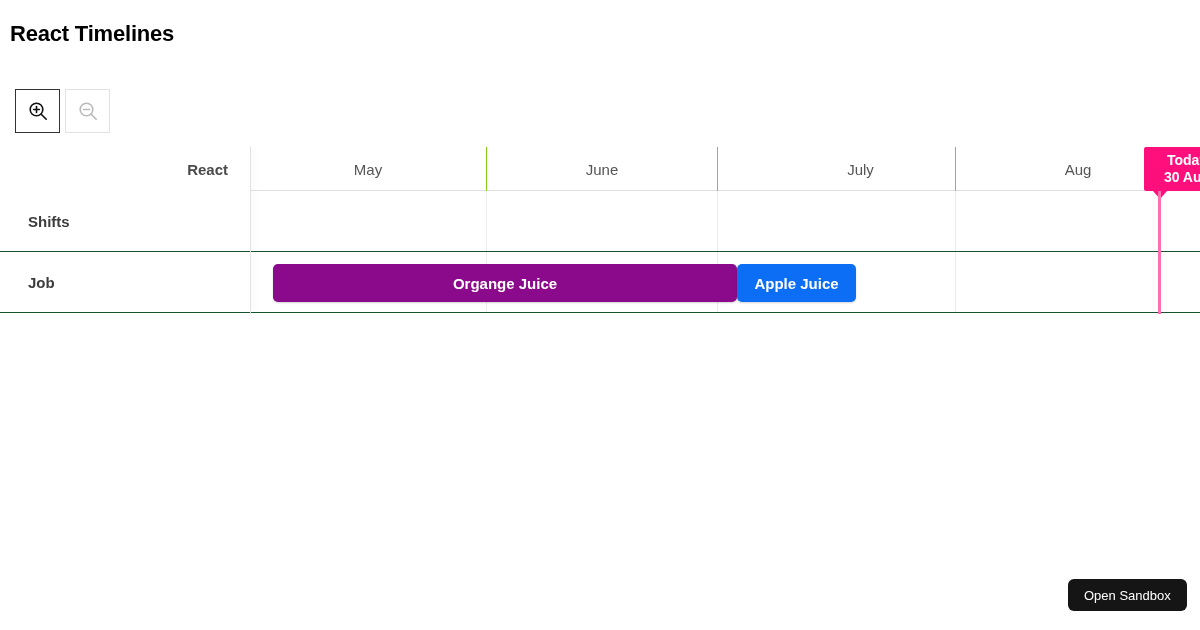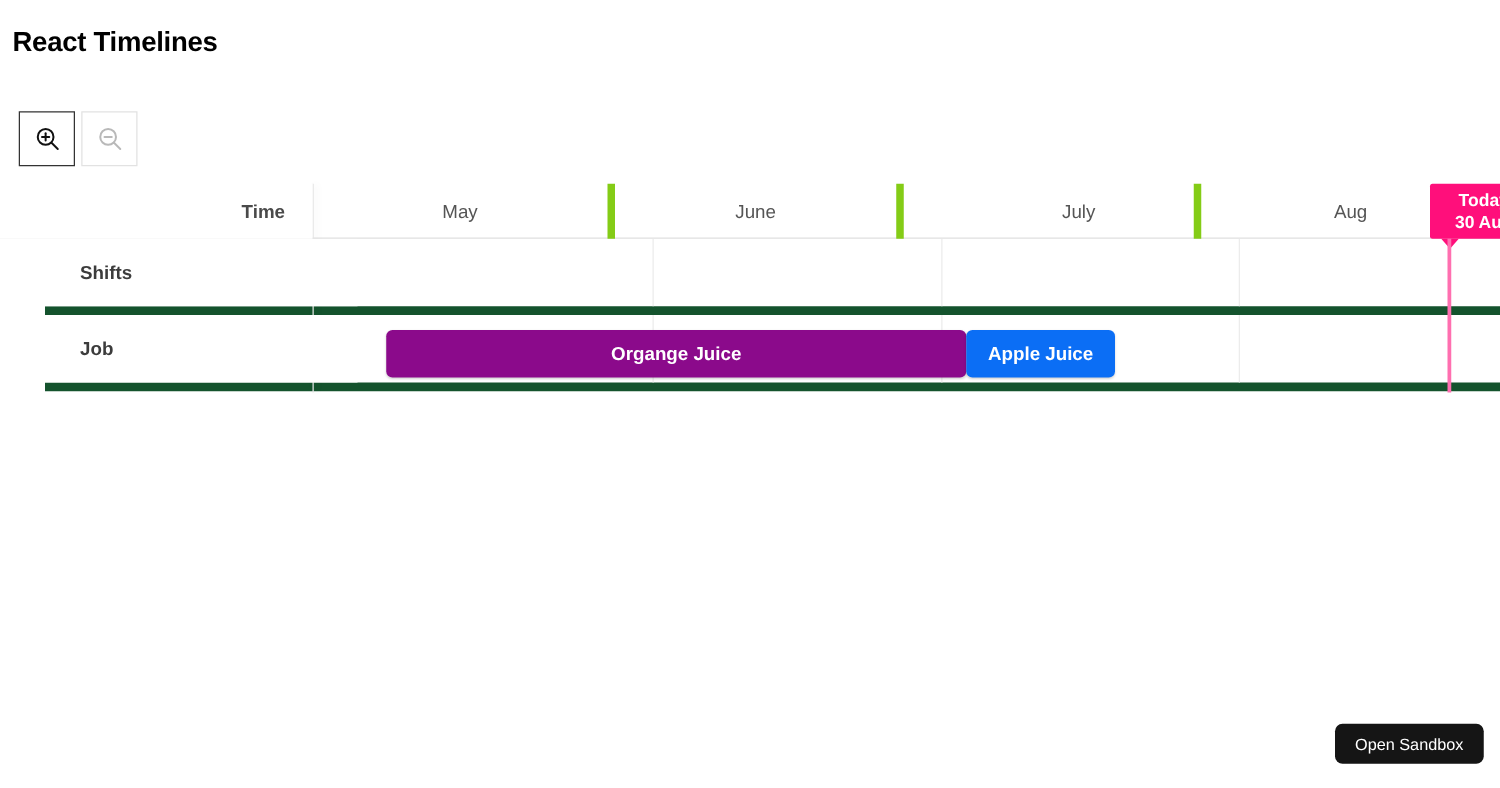--- a/index.html
+++ b/index.html
@@ -106,35 +106,34 @@
   }
   .tl-month {
     position: absolute;
     top: 0;
     height: 44px;
     display: flex;
     align-items: center;
     justify-content: center;
     font-size: 15px;
     color: #555555;
-    border-left: 6px solid #84cc16;
+    border-left: 1px solid #84cc16;
   }
   .tl-month:first-child { border-left: none; }
 
   .tl-body {
     position: relative;
     height: 123px;
     overflow: hidden;
   }
 
   .tl-row {
     position: relative;
     height: 61px;
-    border-bottom: 7px solid #14532d;
-    margin-left: 36px;
+    border-bottom: 1px solid #14532d;
   }
 
   .tl-row-label {
     position: absolute;
     left: 0;
     top: 0;
     width: 250px;
     height: 100%;
     display: flex;
     align-items: center;
@@ -276,21 +275,21 @@
           <line x1="14.2" y1="14.2" x2="19.2" y2="19.2"></line>
           <line x1="6.6" y1="9.5" x2="12.4" y2="9.5"></line>
         </svg>
       </span>
     </button>
   </div>
 
   <div class="timeline">
 
     <div class="tl-header">
-      <div class="tl-sidebar-head">Time</div>
+      <div class="tl-sidebar-head">React</div>
       <div class="tl-grid-head" id="month-head">
           <div class="tl-month" style="left: 0px; width: 236px;">May</div>
           <div class="tl-month" style="left: 236px; width: 231px;">June</div>
           <div class="tl-month" style="left: 467px; width: 238px; padding-left: 48px;">July</div>
           <div class="tl-month" style="left: 705px; width: 245px;">Aug</div>
         </div>
     </div>
 
     <div class="tl-body" id="timeline-body">
         <div class="tl-row">

